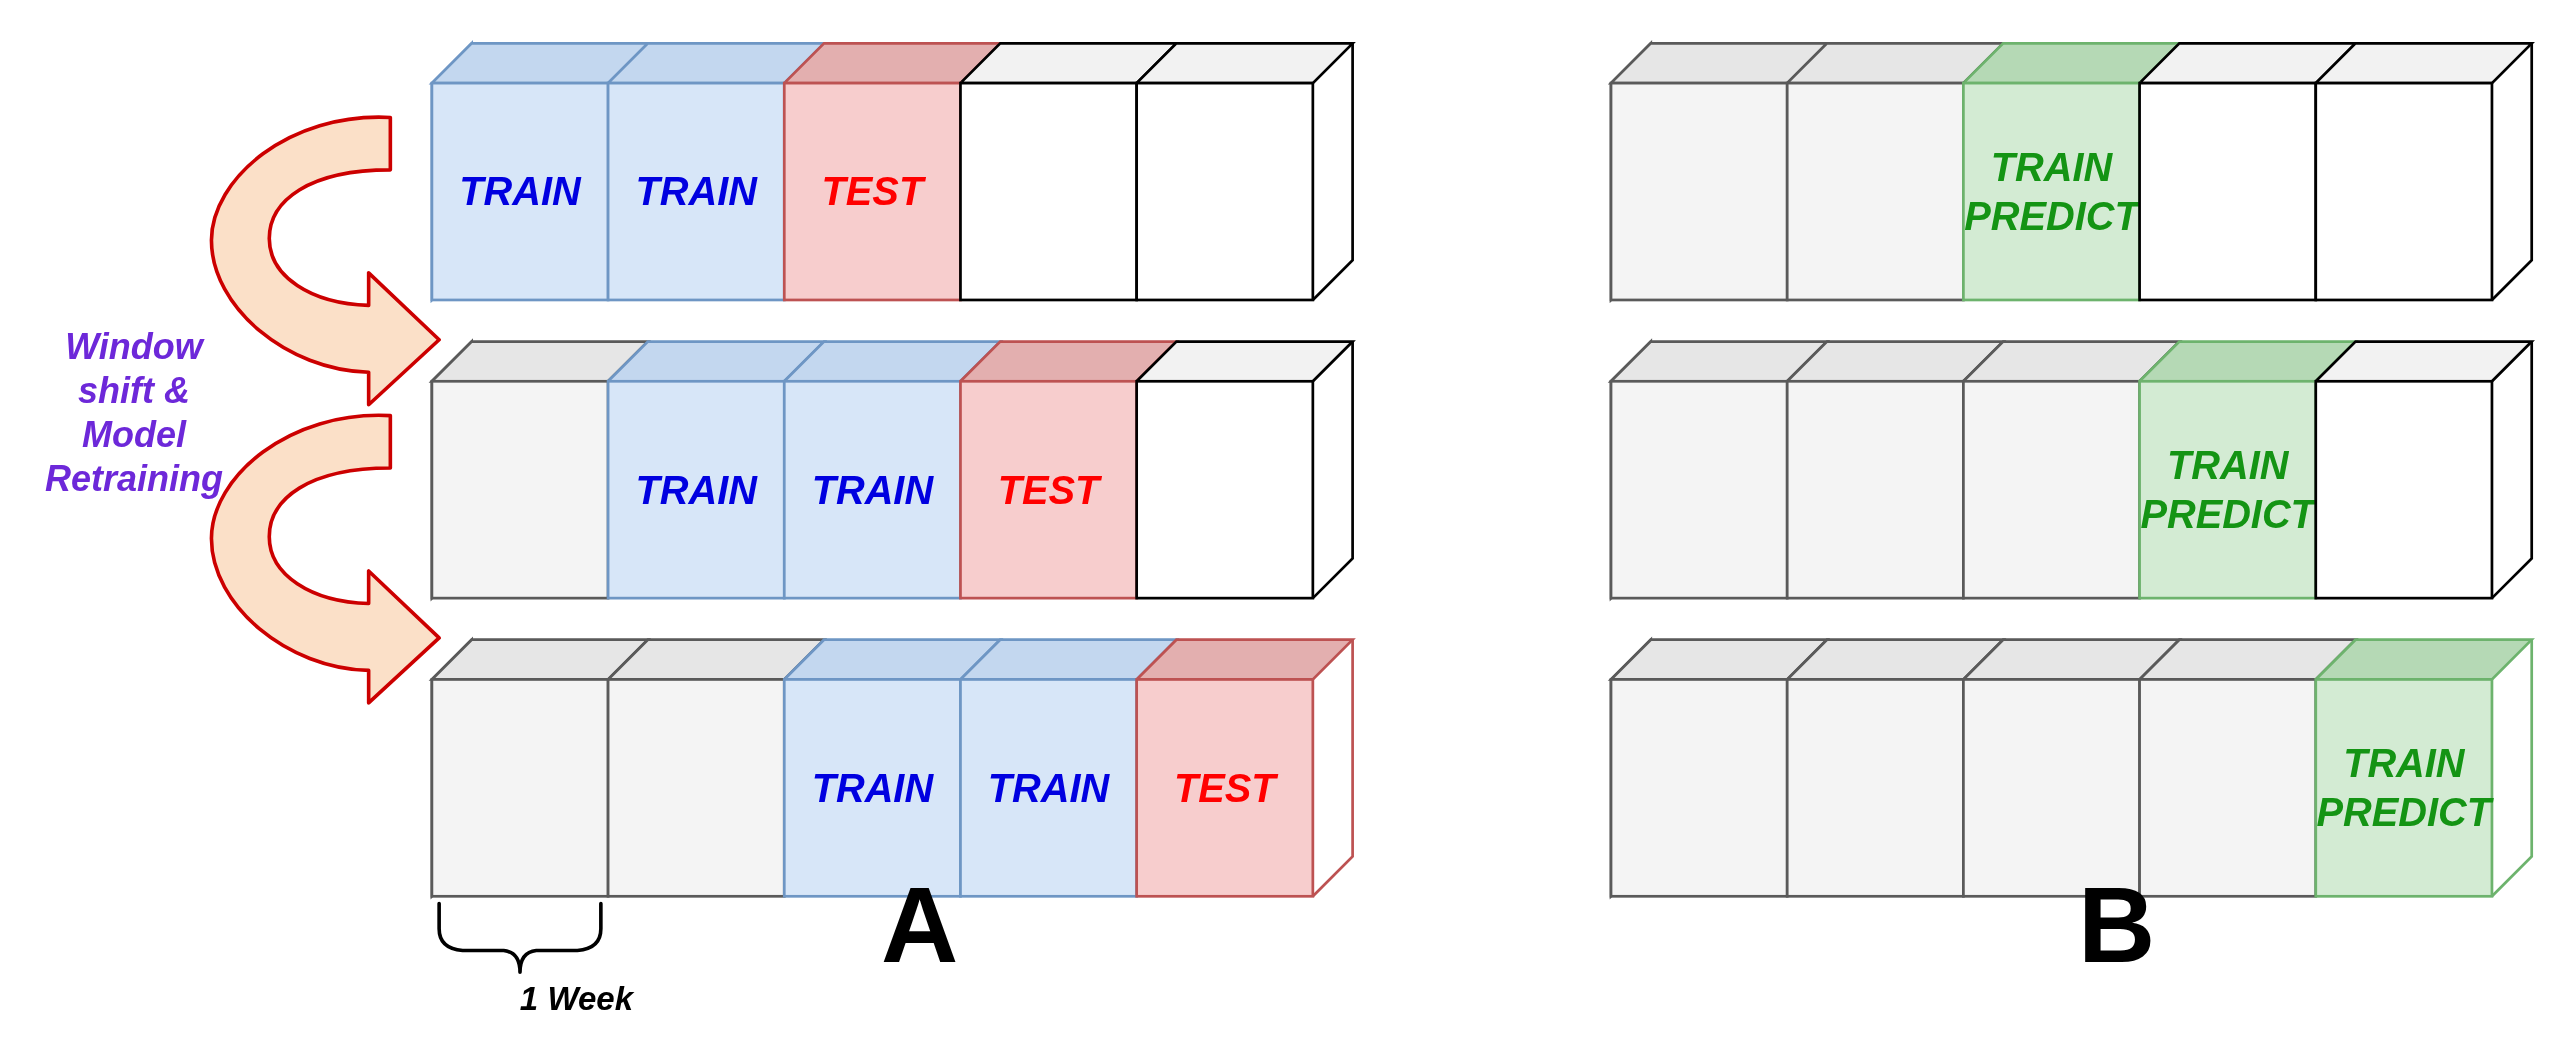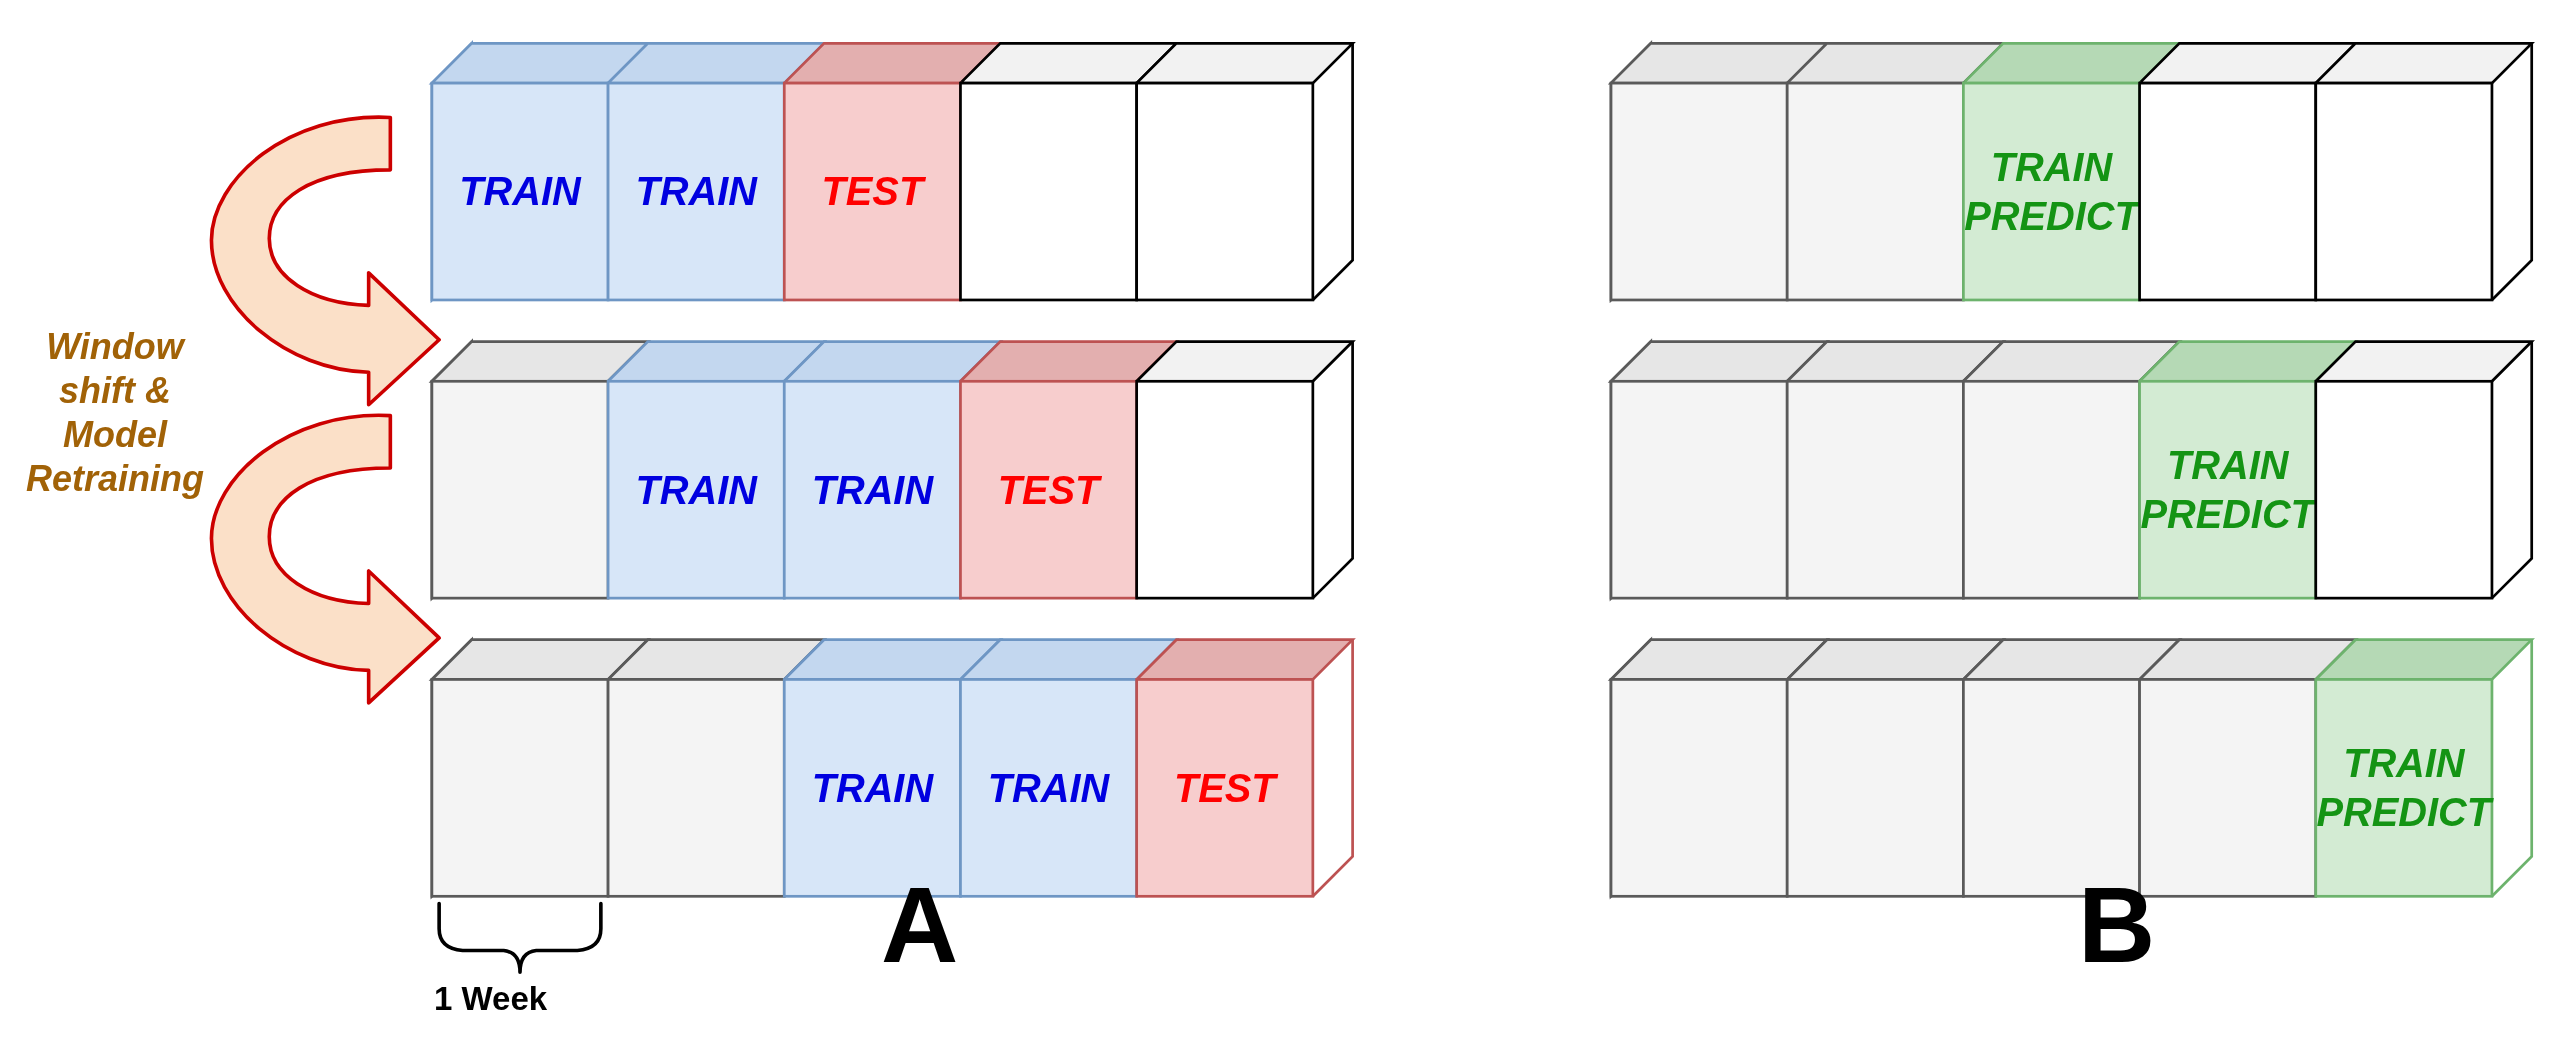--- a/index.html
+++ b/index.html
@@ -1,33 +1,33 @@
 <!DOCTYPE html>
 <html style="font-size:14.5px"><head>
 <meta charset="utf-8">
 <style>
   html,body{margin:0;padding:0;background:#ffffff;}
   body{width:2576px;height:1049px;position:relative;overflow:hidden;
        font-family:"Liberation Sans",sans-serif;}
   #stage{position:absolute;left:0;top:0;width:2576px;height:1049px;}
   .svg-layer{position:absolute;left:0;top:0;width:2576px;height:1049px;}
   .lbl-shift{
-    position:absolute; left:2px; top:325px; width:226px;
+    position:absolute; left:21px; top:325px; width:226px;
     text-align:center; font-size:36px; font-weight:bold; font-style:italic;
-    line-height:1.22; color:#a16207; white-space:pre-line;
+    line-height:1.22; color:#6d28d9; white-space:pre-line;
   }
   .panel-letter{
     position:absolute; font-size:107px; font-weight:bold; color:#000000;
     font-family:"Liberation Sans",sans-serif; line-height:1;
   }
   #letter-a{left:881px; top:872px;}
   #letter-b{left:2078px; top:872px;}
   .week-label{
-    position:absolute; left:434px; top:980px; width:199px; text-align:left;
-    font-size:33px; font-weight:bold; color:#000000;
+    position:absolute; left:434px; top:980px; width:199px; text-align:right;
+    font-size:33px; font-weight:bold; font-style:italic; color:#000000;
   }
 </style>
 </head>
 <body>
 
 <div id="stage">
 
   <div class="lbl-shift">Window
 shift &amp;
 Model

